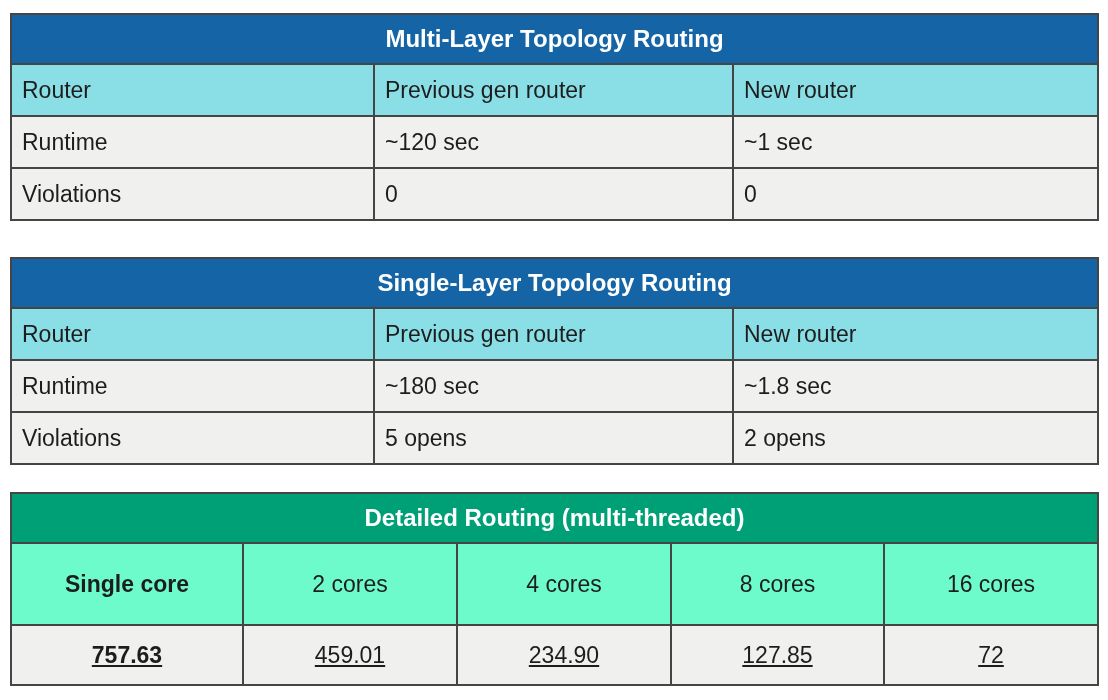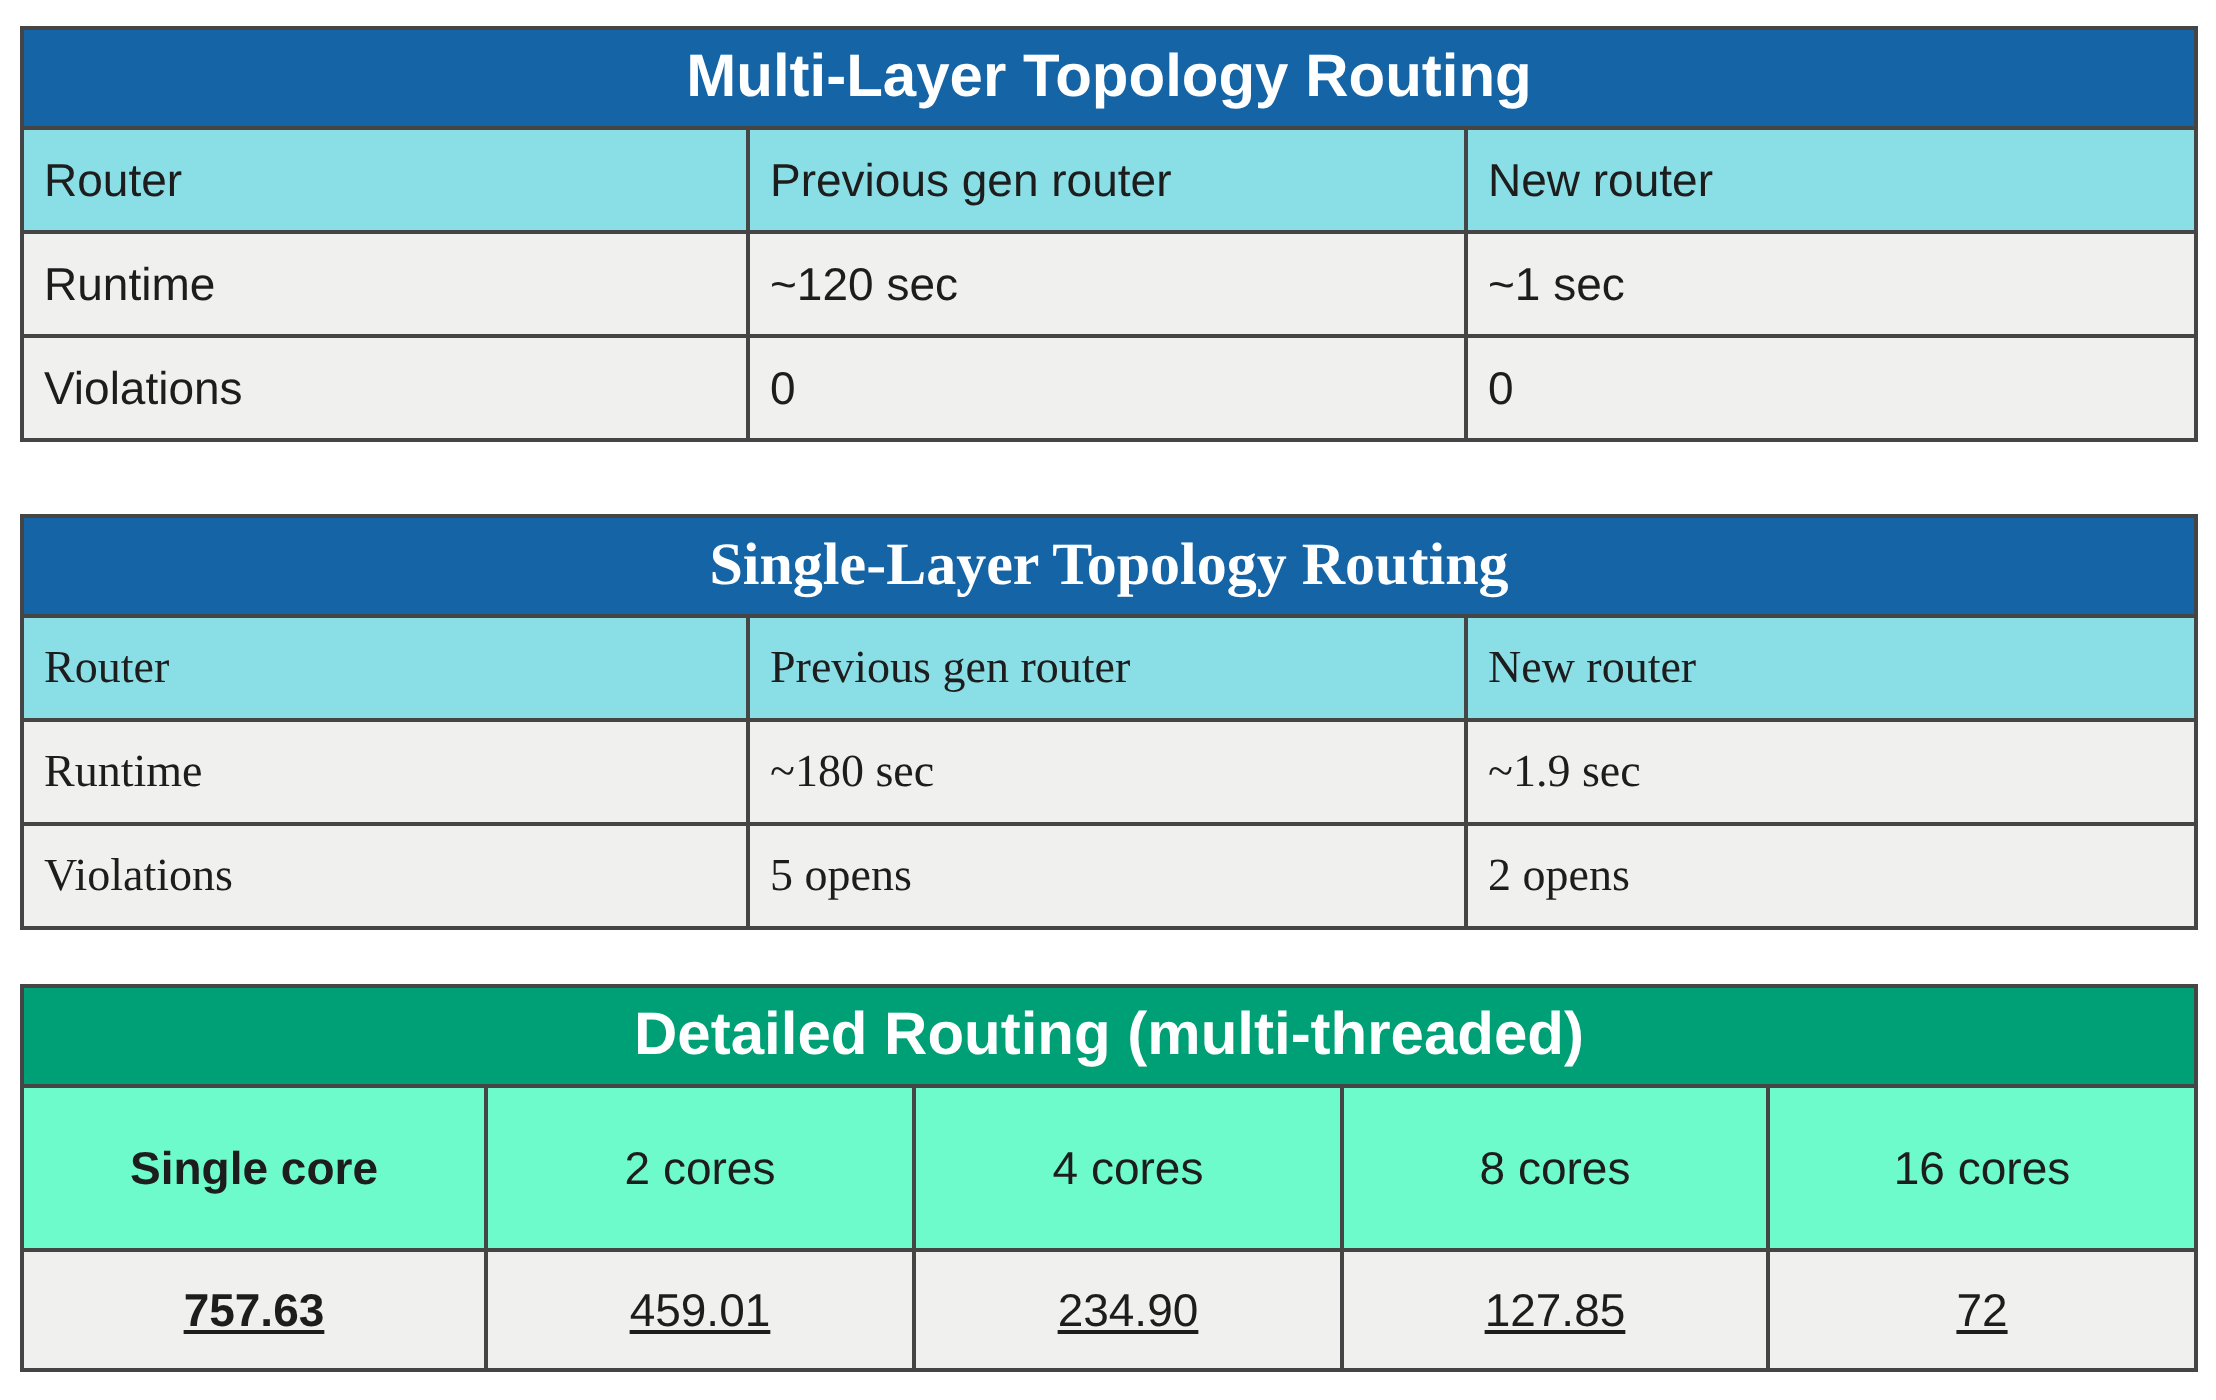--- a/index.html
+++ b/index.html
@@ -33,32 +33,32 @@
     color:var(--celltext);
     overflow:hidden;
     white-space:nowrap;
   }
   .title-cell{
     background:var(--blue);
     color:var(--headertext);
     font-weight:bold;
     text-align:center;
     height:46px;
-    font-size:30px;
+    font-size:24px;
   }
   .t3 .title-cell{ background:var(--green); }
   .hdr-cyan td{ background:var(--cyan); height:50px; }
   .row-light td{ background:var(--lightrow); height:50px; }
   .t12 td{ text-align:left; padding:0 0 0 10px; }
   .t3 td{ text-align:center; padding:0; }
   .t3 .hdr-mint td{ background:var(--mint); height:80px;margin-top:16px; }
   .t3 .row-light td{ height:58px;text-decoration:underline; }
   .bold{ font-weight:bold; }
   #table-multi-layer{ top:13px; }
-  #table-single-layer{ top:257px;font-family:Liberation Serif, serif; }
+  #table-single-layer{ top:257px; }
   #table-detailed{ top:492px; }
 </style>
 </head>
 <body>
 
 <table id="table-multi-layer" class="t12">
   <colgroup>
     <col style="width:363px">
       <col style="width:359px">
       <col style="width:365px">
@@ -96,21 +96,21 @@
     <th class="title-cell" colspan="3">Single-Layer Topology Routing</th>
   </tr>
   <tr class="hdr-cyan">
     <td>Router</td>
     <td>Previous gen router</td>
     <td>New router</td>
   </tr>
   <tr class="row-light">
     <td>Runtime</td>
     <td>~180 sec</td>
-    <td>~1.9 sec</td>
+    <td>~1.8 sec</td>
   </tr>
   <tr class="row-light">
     <td>Violations</td>
     <td>5 opens</td>
     <td>2 opens</td>
   </tr>
 </tbody>
   </table>
 
 <table id="table-detailed" class="t3">

